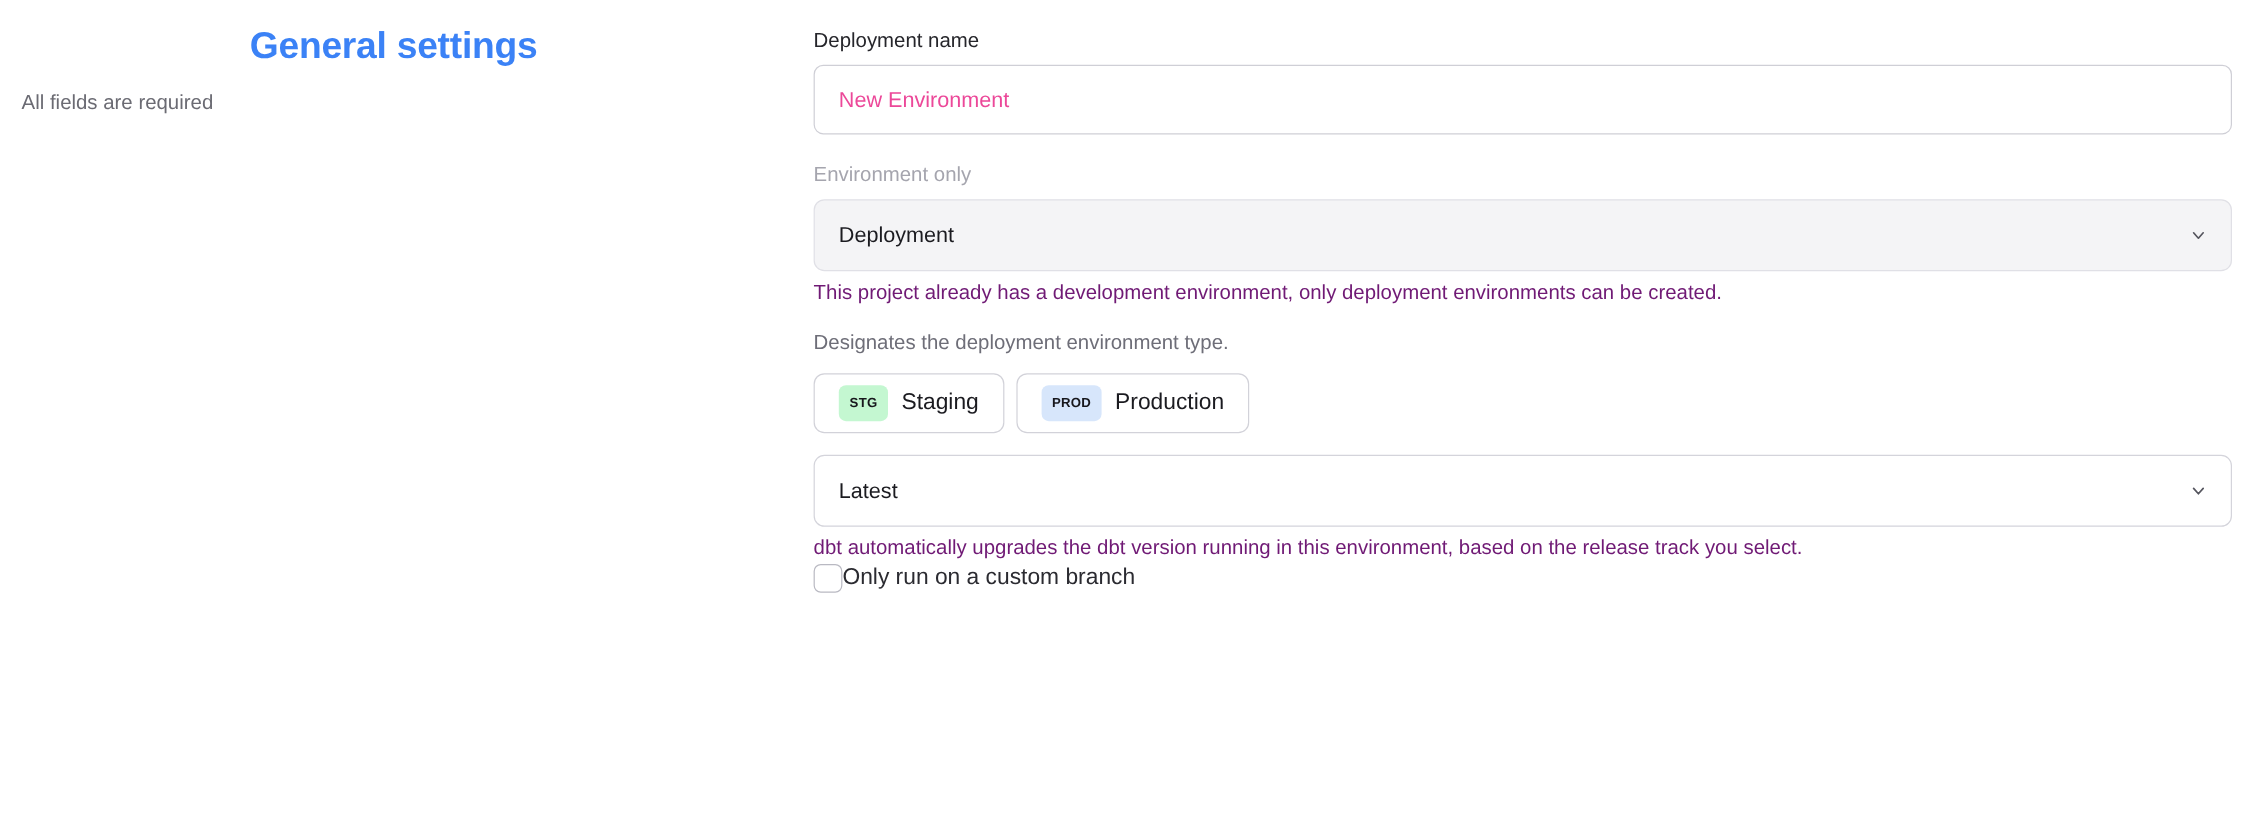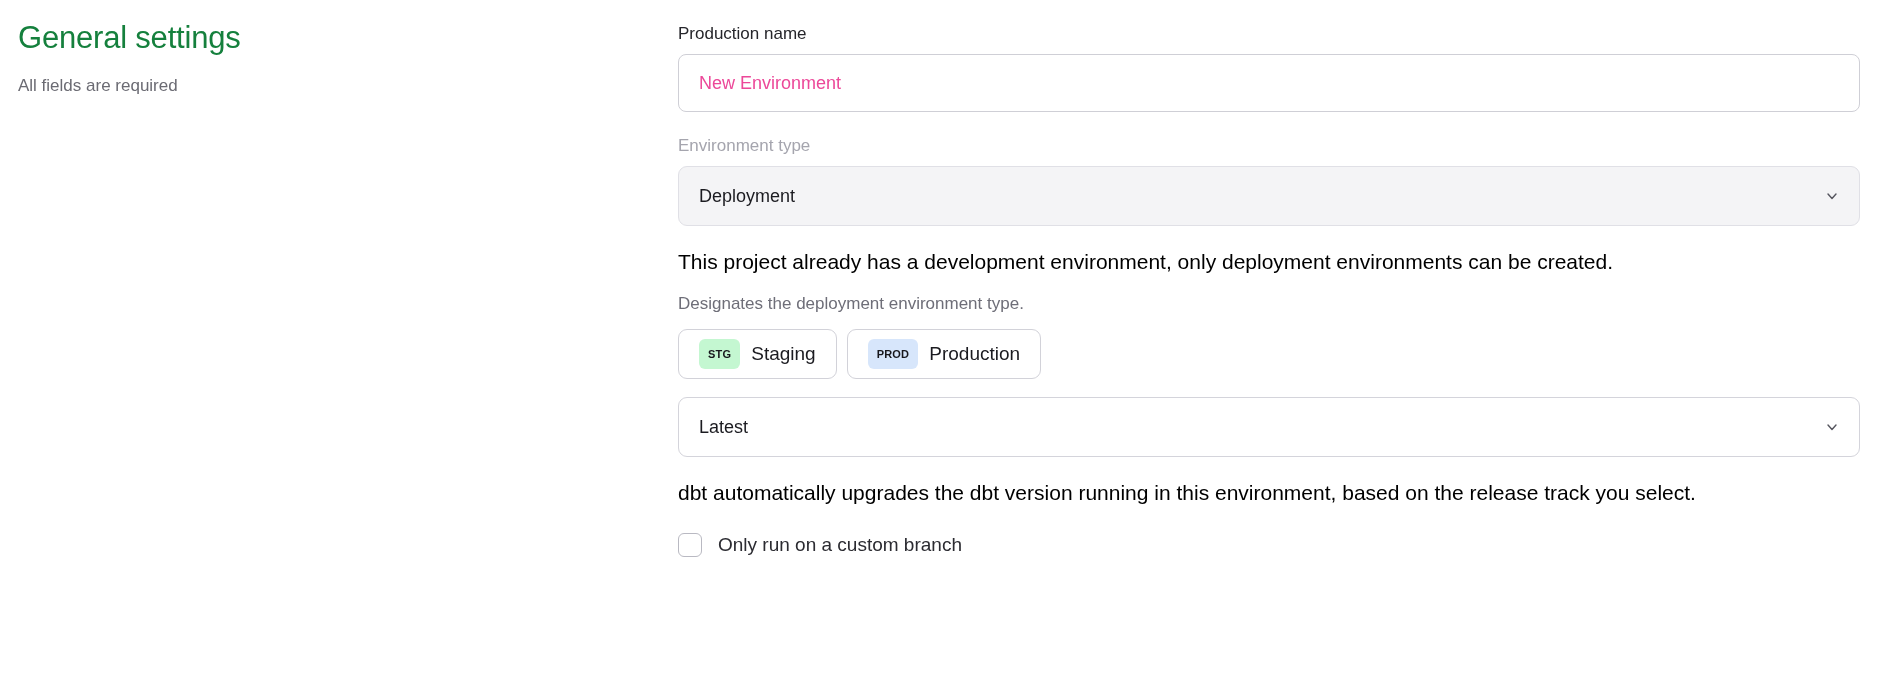--- a/index.html
+++ b/index.html
@@ -21,23 +21,24 @@
   
   .left-col {
     position: absolute;
     left: 18px;
     top: 18px;
     width: 620px;
   }
   .page-title {
     font-size: 31px;
     line-height: 40px;
-    font-weight: 400;
-    color: #15803d;
+    font-weight: 700;
+    color: #3b82f6;
     letter-spacing: -0.2px;
+    text-align: center;
   }
   .page-subtitle {
     margin-top: 16px;
     font-size: 17px;
     line-height: 24px;
     font-weight: 400;
     color: #6b6b73;
   }
 
   
@@ -94,24 +95,24 @@
     top: 50%;
     width: 14px;
     height: 14px;
     margin-top: -7px;
     color: #55555e;
     display: block;
   }
   .chev svg { display: block; width: 14px; height: 14px; }
 
   .help-text {
-    font-size: 21px;
-    line-height: 24px;
-    color: #000000;
-    margin-top: 24px;
+    font-size: 17px;
+    line-height: 24px;
+    color: #701a75;
+    margin-top: 6px;
   }
 
   .section-head {
     display: flex;
     align-items: center;
     gap: 7px;
     font-size: 18px;
     line-height: 26px;
     font-weight: 700;
     color: #202025;
@@ -171,22 +172,20 @@
     letter-spacing: 0.2px;
     color: #17171c;
   }
   .badge-stg { background: #c4f7d1; }
   .badge-prod { background: #d7e6fb; }
 
   
   .check-row {
     display: flex;
     align-items: center;
-    gap: 16px;
-    margin-top: 27px;
   }
   .checkbox {
     width: 24px;
     height: 24px;
     flex: 0 0 24px;
     border: 1px solid #b9b9c2;
     border-radius: 6px;
     background: #ffffff;
     cursor: pointer;
   }
@@ -207,28 +206,28 @@
 <div class="page">
 
   <div class="left-col">
     <div class="page-title">General settings</div>
     <div class="page-subtitle">All fields are required</div>
   </div>
 
   <div class="right-col">
 
     <div>
-      <div class="field-label">Production name</div>
+      <div class="field-label">Deployment name</div>
       <div class="text-input">
         <span>New Environment</span>
       </div>
     </div>
 
     <div class="mt-22">
-      <div class="field-label muted">Environment type</div>
+      <div class="field-label muted">Environment only</div>
       <div class="select-box disabled">
         <span>Deployment</span>
         <span class="chev">
           <svg viewBox="0 0 14 14" fill="none" stroke="currentColor" stroke-width="1.4" stroke-linecap="round" stroke-linejoin="round">
               <polyline points="3,5 7,9.5 11,5"></polyline>
             </svg>
         </span>
       </div>
       <div class="help-text">This project already has a development environment, only deployment environments can be created.</div>
     </div>

